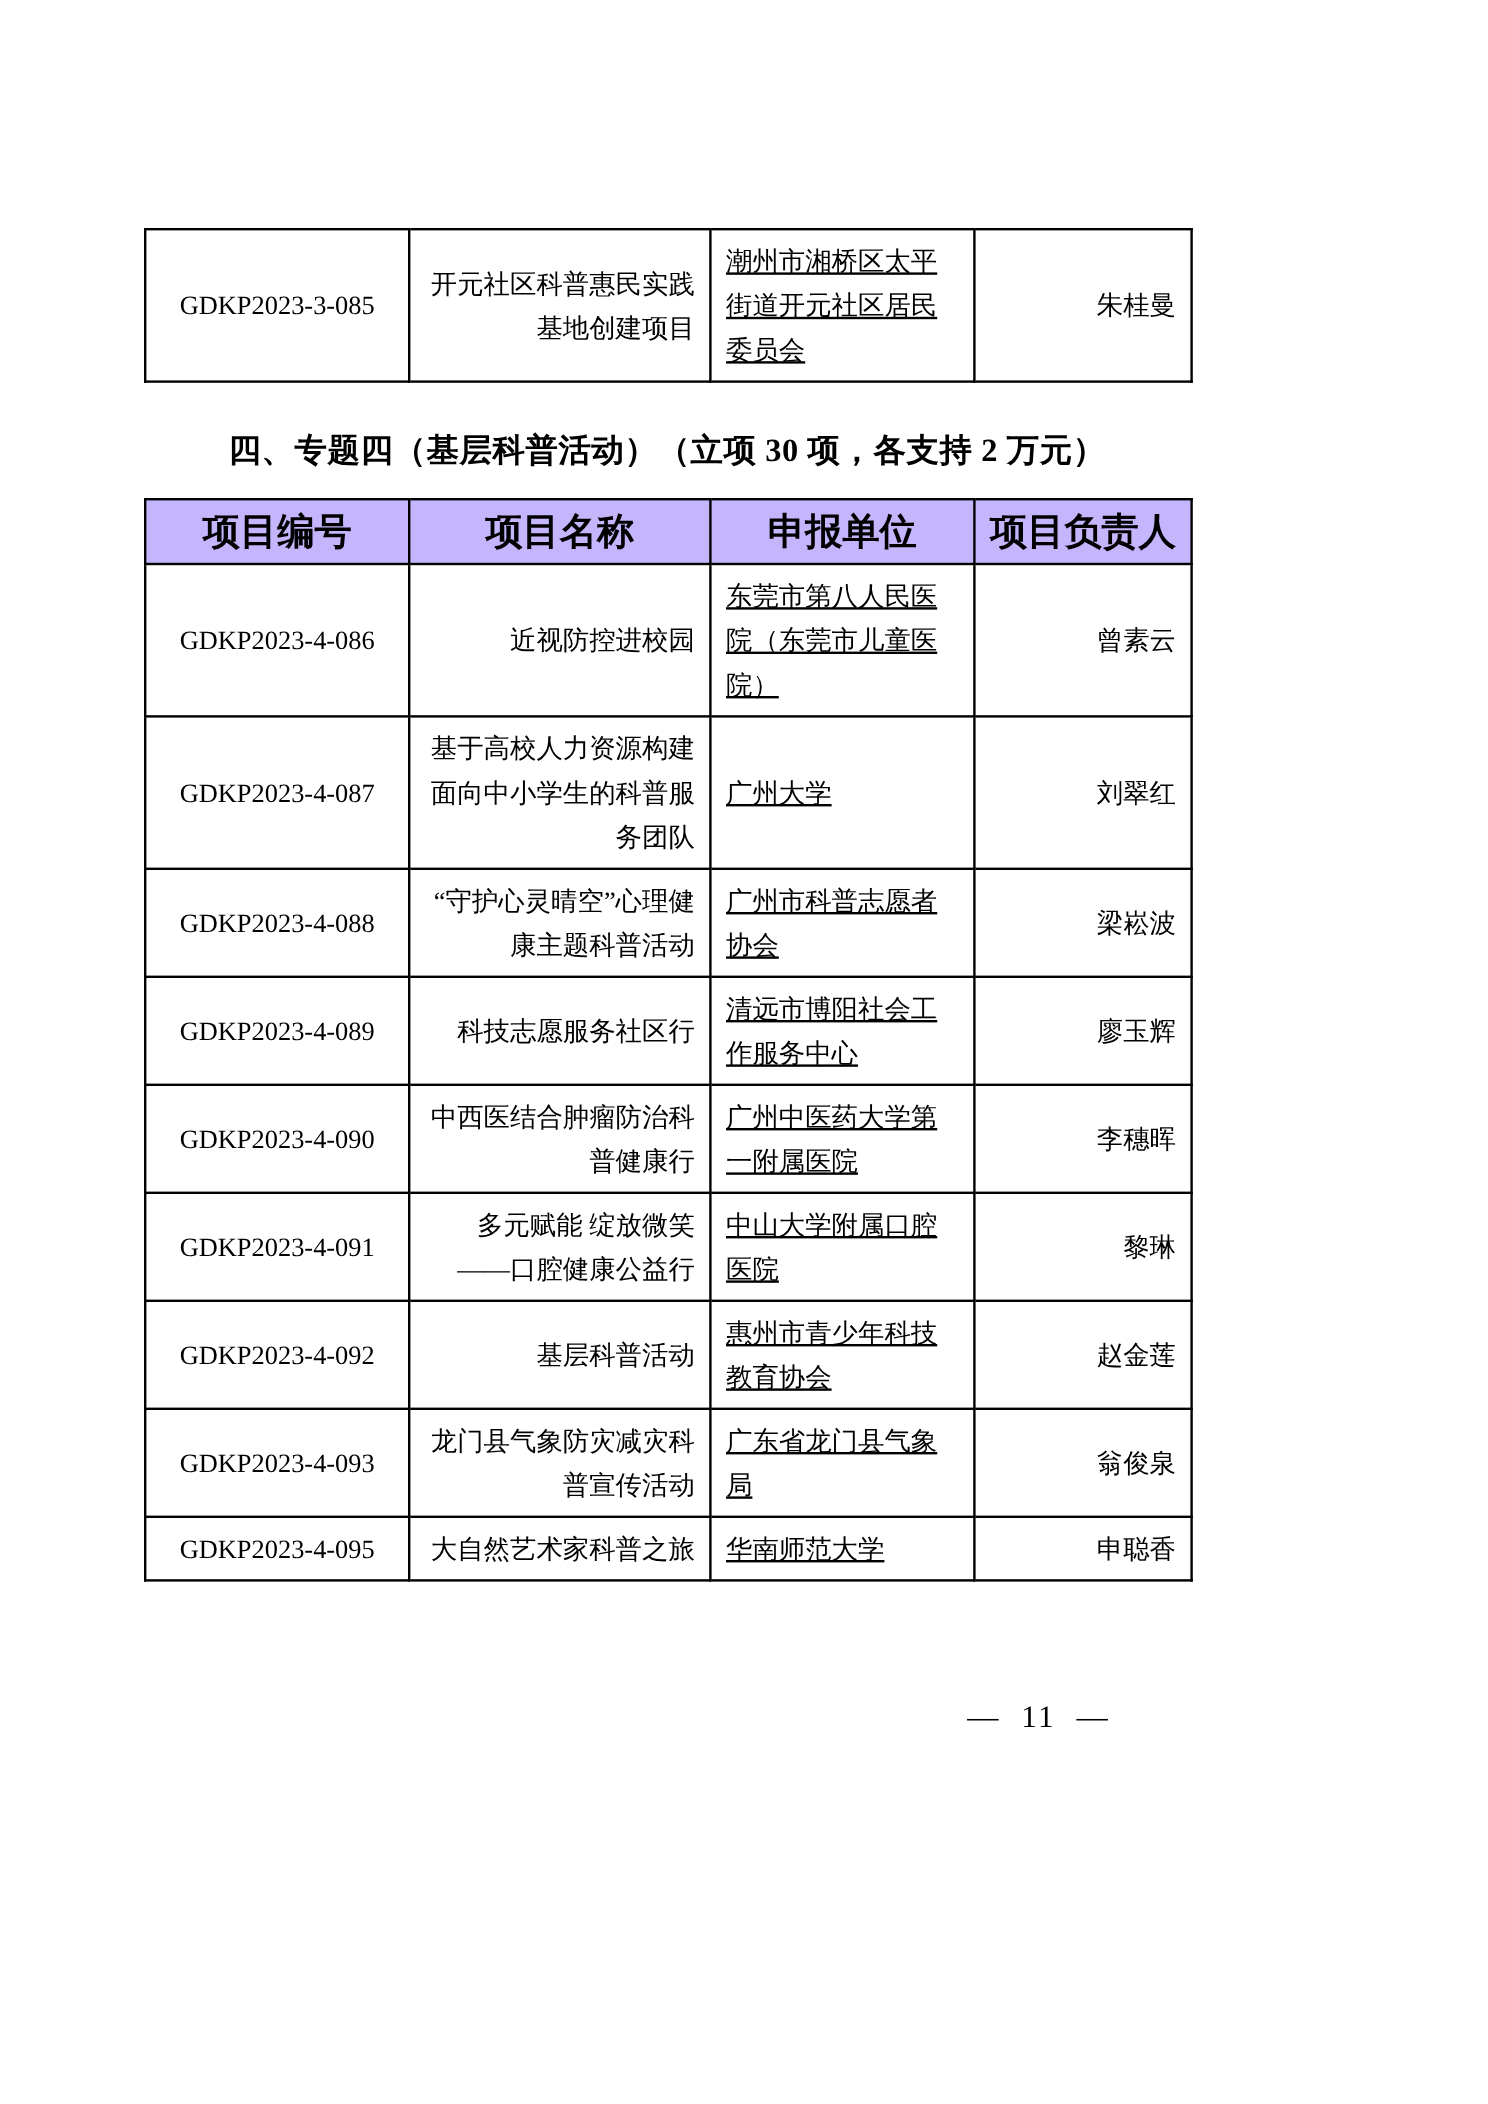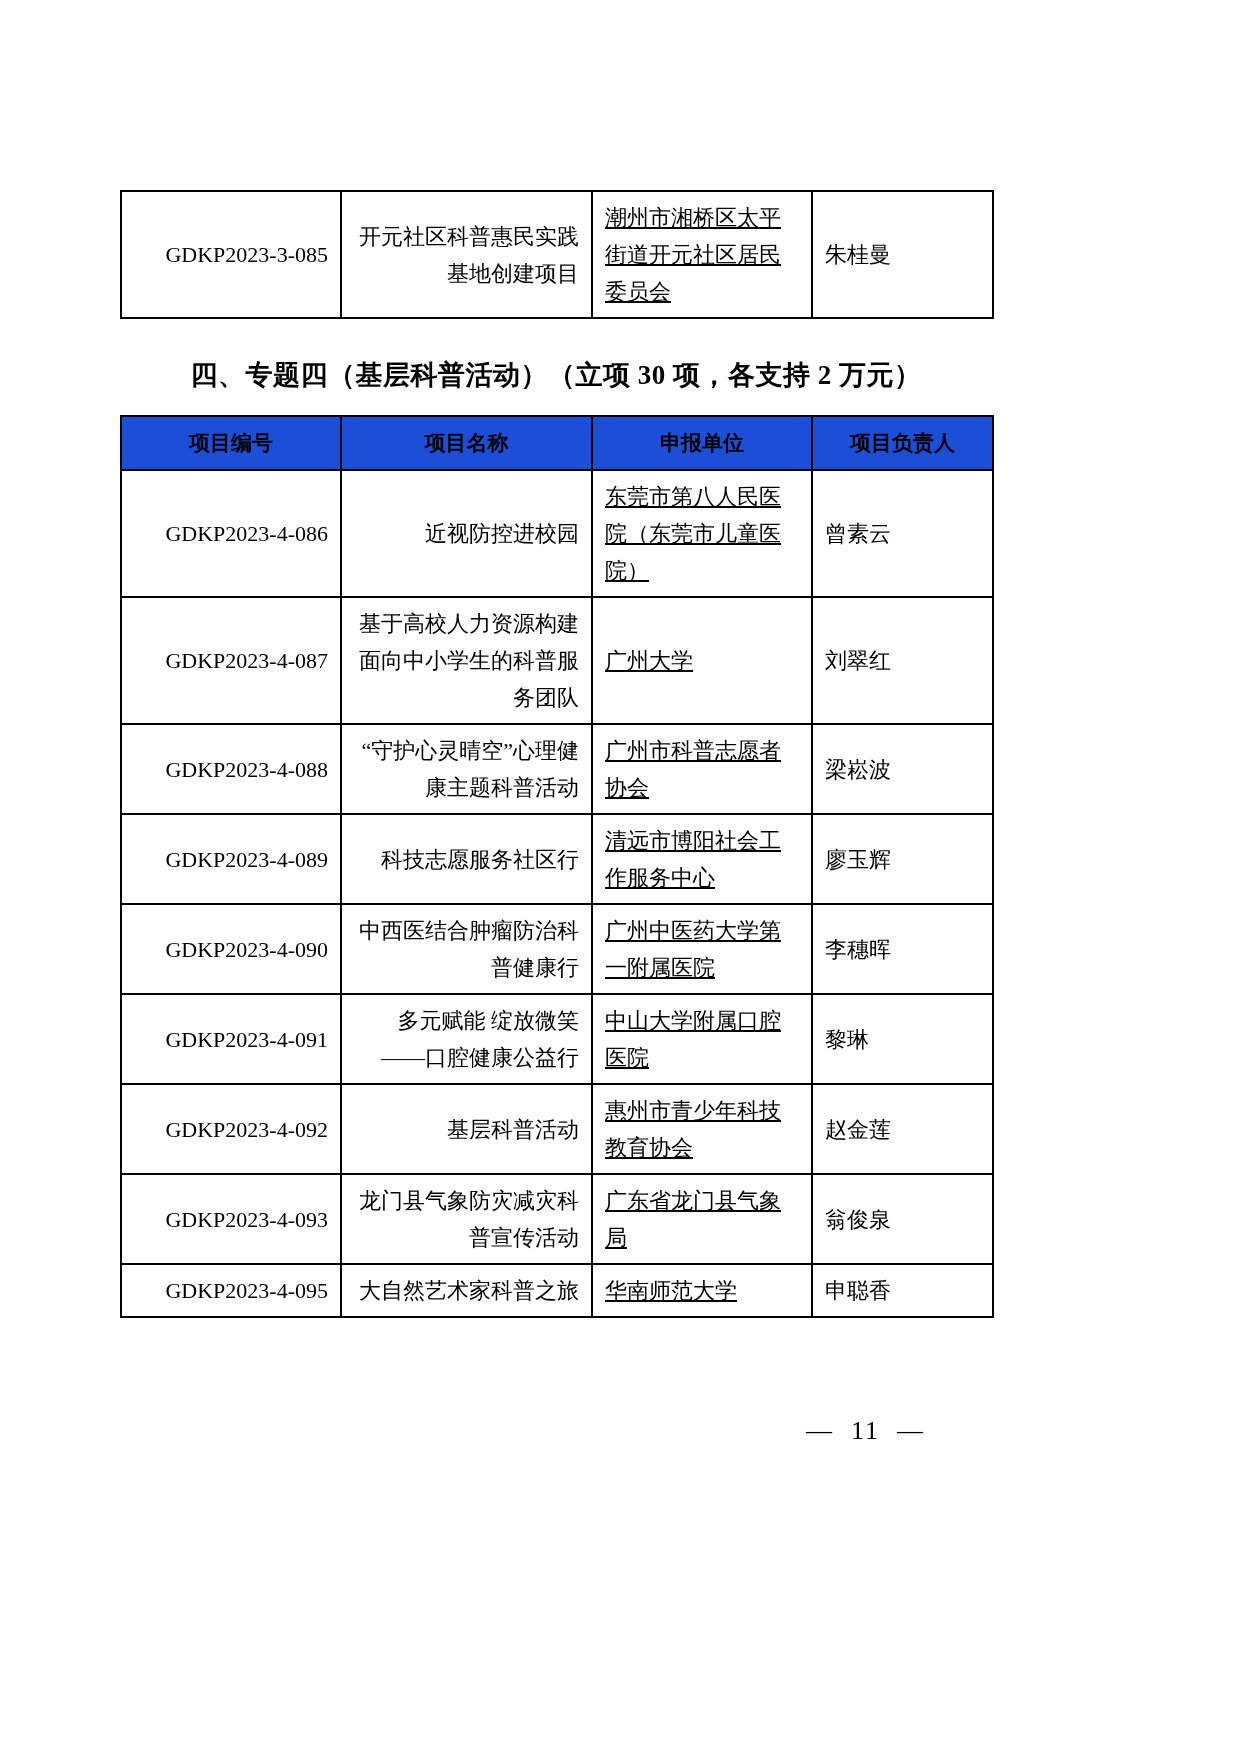--- a/index.html
+++ b/index.html
@@ -10,27 +10,27 @@
     overflow:hidden;
   }
   .content { position:absolute; left:120px; top:190px; width:872px; }
   .doc-table { border-collapse:collapse; table-layout:fixed; width:872px; }
   .doc-table td, .doc-table th {
     border:2px solid #000; vertical-align:middle;
     font-size:22px; line-height:37px; padding:7px 12px;
     word-break:break-all;
   }
   .doc-table th {
-    font-weight:bold; text-align:center; background:#1d4ed8;
-    font-size:21px; padding:9px 4px; line-height:34px;
+    font-weight:bold; text-align:center; background:#c4b5fd;
+    font-size:31px; padding:9px 4px; line-height:34px;
   }
-  .col-code   { text-align:right; }
+  .col-code   { text-align:center; }
   .col-name   { text-align:right; }
   .col-org    { text-align:left;text-decoration:underline; }
-  .col-leader { text-align:left;margin-left:40px; }
+  .col-leader { text-align:right;margin-left:40px; }
   .section-title {
     font-size:27px; font-weight:bold; text-align:center;
     margin:38px 0 22px; white-space:nowrap; letter-spacing:0.5px;
   }
   .page-number {
     position:absolute; top:1416px; left:806px;
     font-size:26px; white-space:pre; letter-spacing:2px;
   }
 </style>
 </head>

